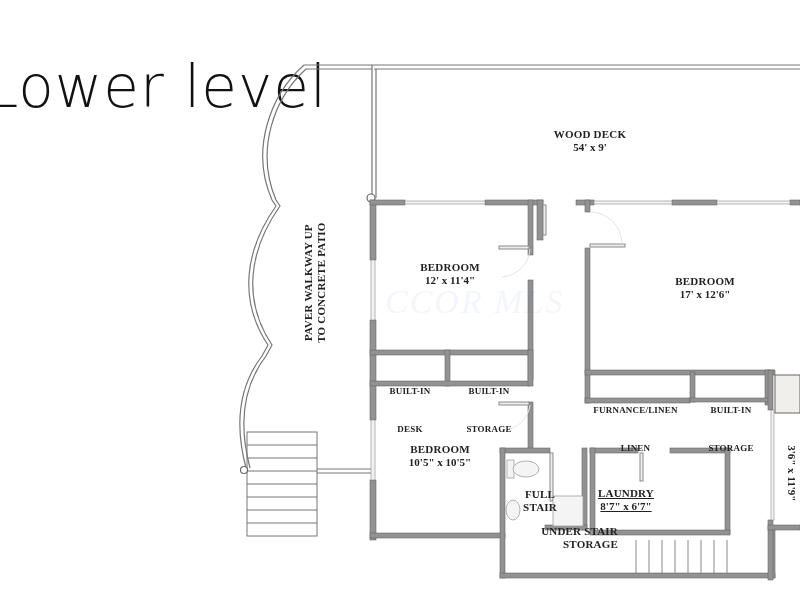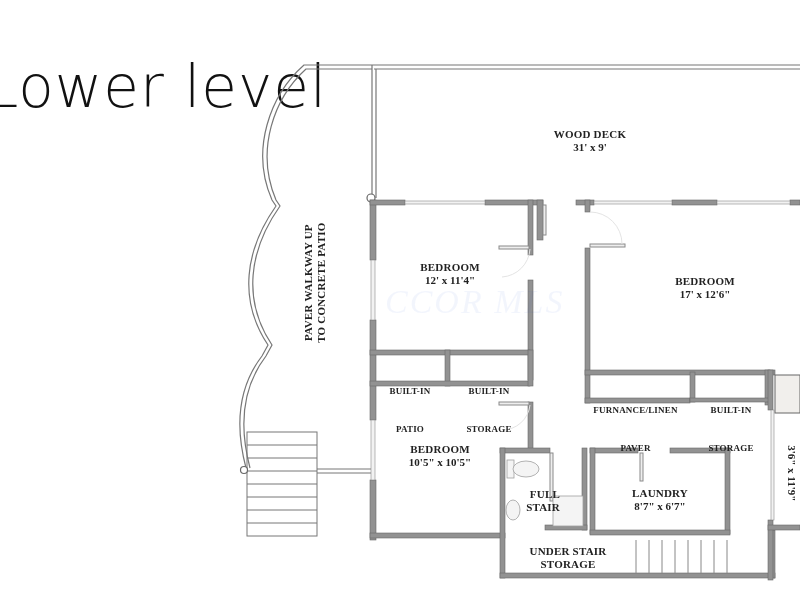--- a/index.html
+++ b/index.html
@@ -152,21 +152,21 @@
     <line x1="701" y1="540" x2="701" y2="573"></line>
     <line x1="714" y1="540" x2="714" y2="573"></line>
     <line x1="727" y1="540" x2="727" y2="573"></line>
   </g>
 </svg>
 
 <div class="watermark">CCOR MLS</div>
 
 <div class="lbl" style="left:540px; top:128px; width:100px;">
   <span class="n">WOOD DECK</span>
-  <span class="d">31' x 9'</span>
+  <span class="d">54' x 9'</span>
 </div>
 
 <div class="lbl rot" style="left:250px; top:270px; width:130px; transform: rotate(-90deg);">
   <span class="n">PAVER WALKWAY UP</span>
   <span class="n">TO CONCRETE PATIO</span>
 </div>
 
 <div class="lbl" style="left:400px; top:261px; width:100px;">
   <span class="n">BEDROOM</span>
   <span class="d">12' x 11'4"</span>
@@ -177,48 +177,48 @@
   <span class="d">17' x 12'6"</span>
 </div>
 
 <div class="lbl" style="left:390px; top:443px; width:100px;">
   <span class="n">BEDROOM</span>
   <span class="d">10'5" x 10'5"</span>
 </div>
 
 <div class="lbl small" style="left:376px; top:358px; width:68px;">
   <span class="n">BUILT-IN</span>
-  <span class="n">PATIO</span>
+  <span class="n">DESK</span>
 </div>
 
 <div class="lbl small" style="left:450px; top:358px; width:78px;">
   <span class="n">BUILT-IN</span>
   <span class="n">STORAGE</span>
 </div>
 
 <div class="lbl small" style="left:590px; top:377px; width:91px;">
   <span class="n">FURNANCE/LINEN</span>
-  <span class="n">PAVER</span>
+  <span class="n">LINEN</span>
 </div>
 
 <div class="lbl small" style="left:695px; top:377px; width:72px;">
   <span class="n">BUILT-IN</span>
   <span class="n">STORAGE</span>
 </div>
 
-<div class="lbl" style="left:520px; top:488px; width:40px; text-align:right;">
+<div class="lbl" style="left:520px; top:488px; width:40px; text-align:center;">
   <span class="n">FULL</span>
   <span class="n">STAIR</span>
 </div>
 
-<div class="lbl" style="left:610px; top:487px; width:100px;">
+<div class="lbl" style="left:576px; top:487px; width:100px;text-decoration:underline;">
   <span class="n">LAUNDRY</span>
   <span class="d">8'7" x 6'7"</span>
 </div>
 
-<div class="lbl" style="left:518px; top:545px; width:100px; text-align:center;">
+<div class="lbl" style="left:518px; top:525px; width:100px; text-align:right;">
   <span class="n">UNDER STAIR</span>
   <span class="n">STORAGE</span>
 </div>
 
 <div class="lbl rot" style="left:752px; top:467px; width:80px; transform: rotate(90deg);">
   <span class="d">3'6" x 11'9"</span>
 </div>
 
 </body></html>

